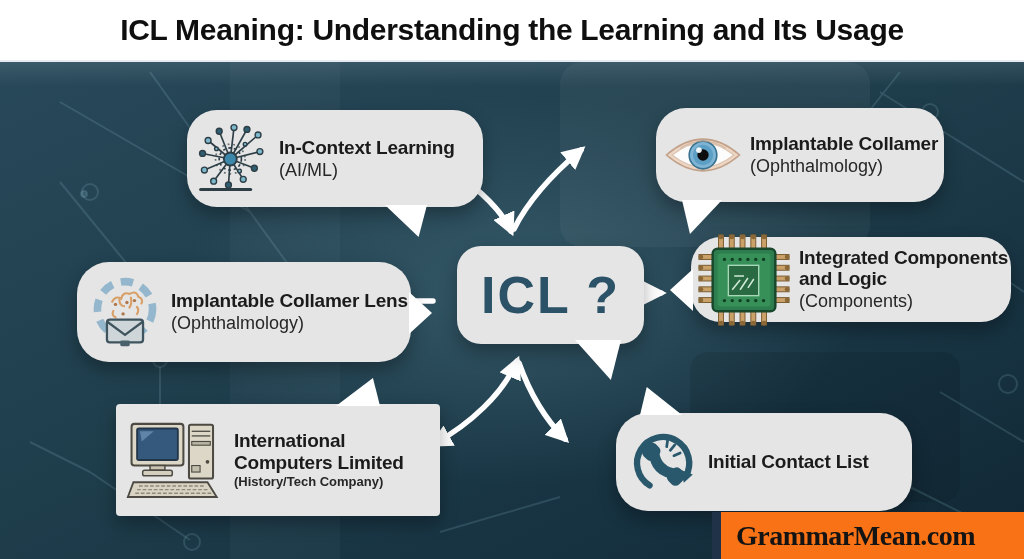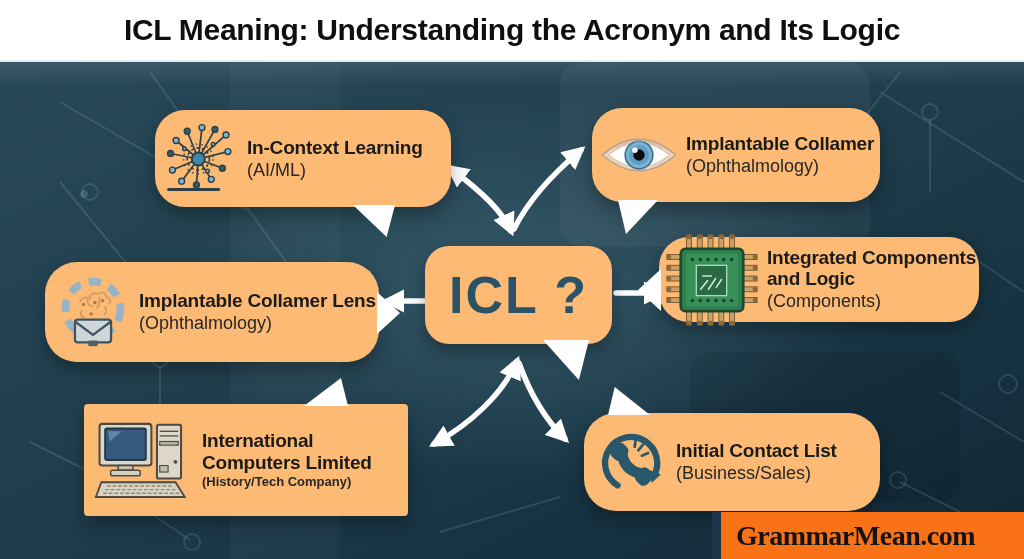--- a/index.html
+++ b/index.html
@@ -20,34 +20,34 @@
   .canvas{
     position:absolute;left:0;top:62px;width:1024px;height:497px;
     background:
       radial-gradient(ellipse 470px 270px at 51% 46%, rgba(105,152,170,0.30), rgba(105,152,170,0) 72%),
       linear-gradient(to bottom, rgba(160,180,192,0.16), rgba(160,180,192,0) 24px),
       linear-gradient(155deg,#28495a 0%, #1f3e4c 45%, #163140 78%, #112734 100%);
   }
   .bg-svg,.arrow-svg{position:absolute;left:0;top:0;pointer-events:none;}
   
   .bubble{
-    position:absolute;background:#fdba74;border-radius:30px;
+    position:absolute;background:#e5e5e5;border-radius:30px;
     box-shadow:0 8px 18px rgba(0,0,0,0.30);
-    display:flex;align-items:center;
+    display:flex;align-items:center;margin-left:32px;
   }
   .tail{position:absolute;background:#ffffff;}
   .icon{flex:0 0 auto;display:flex;align-items:center;justify-content:center;}
   .txt{display:flex;flex-direction:column;justify-content:center;}
   .term{font-weight:bold;font-size:19px;line-height:1.12;color:#1b1b1b;letter-spacing:-0.2px;white-space:nowrap;}
   .term.wrap{white-space:normal;}
   .ctx{font-size:18px;line-height:1.15;color:#272727;margin-top:2px;white-space:nowrap;}
   
   .b-tl{left:155px;top:110px;width:296px;height:97px;padding:0 6px 0 10px;}
   .b-tl .tail{left:198px;top:95px;width:42px;height:32px;clip-path:polygon(0 0,100% 0,80% 100%);}
-  .b-tr{left:592px;top:108px;width:288px;height:94px;padding:0 4px 0 8px;}
+  .b-tr{left:624px;top:108px;width:288px;height:94px;padding:0 4px 0 8px;}
   .b-tr .tail{left:26px;top:92px;width:40px;height:34px;clip-path:polygon(0 0,100% 0,20% 100%);}
   .b-ml{left:45px;top:262px;width:334px;height:100px;padding:0 4px 0 10px;border-radius:32px;}
   .b-ml .tail{right:-21px;top:30px;width:23px;height:42px;clip-path:polygon(0 0,100% 50%,0 100%);}
   .b-c{
     left:425px;top:246px;width:187px;height:98px;border-radius:24px;
     align-items:center;justify-content:center;
   }
   .b-c .tail{left:118px;top:94px;width:46px;height:40px;clip-path:polygon(0 0,100% 0,78% 100%);}
   .center-label{font-size:52px;font-weight:bold;color:#2b5266;letter-spacing:2px;white-space:nowrap;}
   .b-mr{left:659px;top:237px;width:320px;height:85px;padding:0 2px 0 6px;}
@@ -68,21 +68,21 @@
     font-family:"Liberation Serif",serif;font-weight:bold;font-size:28px;color:#141414;
     margin-left:24px;letter-spacing:-0.5px;white-space:nowrap;
   }
 </style>
 </head>
 <body>
 
 <div class="stage">
 
   <div class="title-bar">
-    <div class="title-text">ICL Meaning: Understanding the Acronym and Its Logic</div>
+    <div class="title-text">ICL Meaning: Understanding the Learning and Its Usage</div>
   </div>
 
   <div class="canvas">
     <svg class="bg-svg" width="1024" height="497" viewBox="0 0 1024 497">
       <rect x="230" y="0" width="110" height="497" fill="rgba(150,185,200,0.05)"></rect>
       <rect x="560" y="0" width="310" height="185" rx="22" fill="rgba(255,255,255,0.045)"></rect>
       <rect x="690" y="290" width="270" height="150" rx="18" fill="rgba(0,0,0,0.09)"></rect>
       <g stroke="rgba(160,210,224,0.16)" stroke-width="2" fill="none">
         <path d="M60 40 L250 150 L150 10"></path>
         <path d="M250 150 L330 260"></path>
@@ -337,21 +337,20 @@
         <g stroke="#29586c" stroke-width="3" stroke-linecap="round" fill="none">
           <path d="M47 27 l5 -6"></path>
             <path d="M51 33 l7 -3"></path>
             <path d="M43 23 l1 -7"></path>
         </g>
       </svg>
     </div>
     <div class="gap8"></div>
     <div class="txt">
       <div class="term">Initial Contact List</div>
-      <div class="ctx">(Business/Sales)</div>
     </div>
   </div>
 
   <div class="watermark">
     <div class="watermark-notch"></div>
     <div class="watermark-text">GrammarMean.com</div>
   </div>
 
 </div>
 

